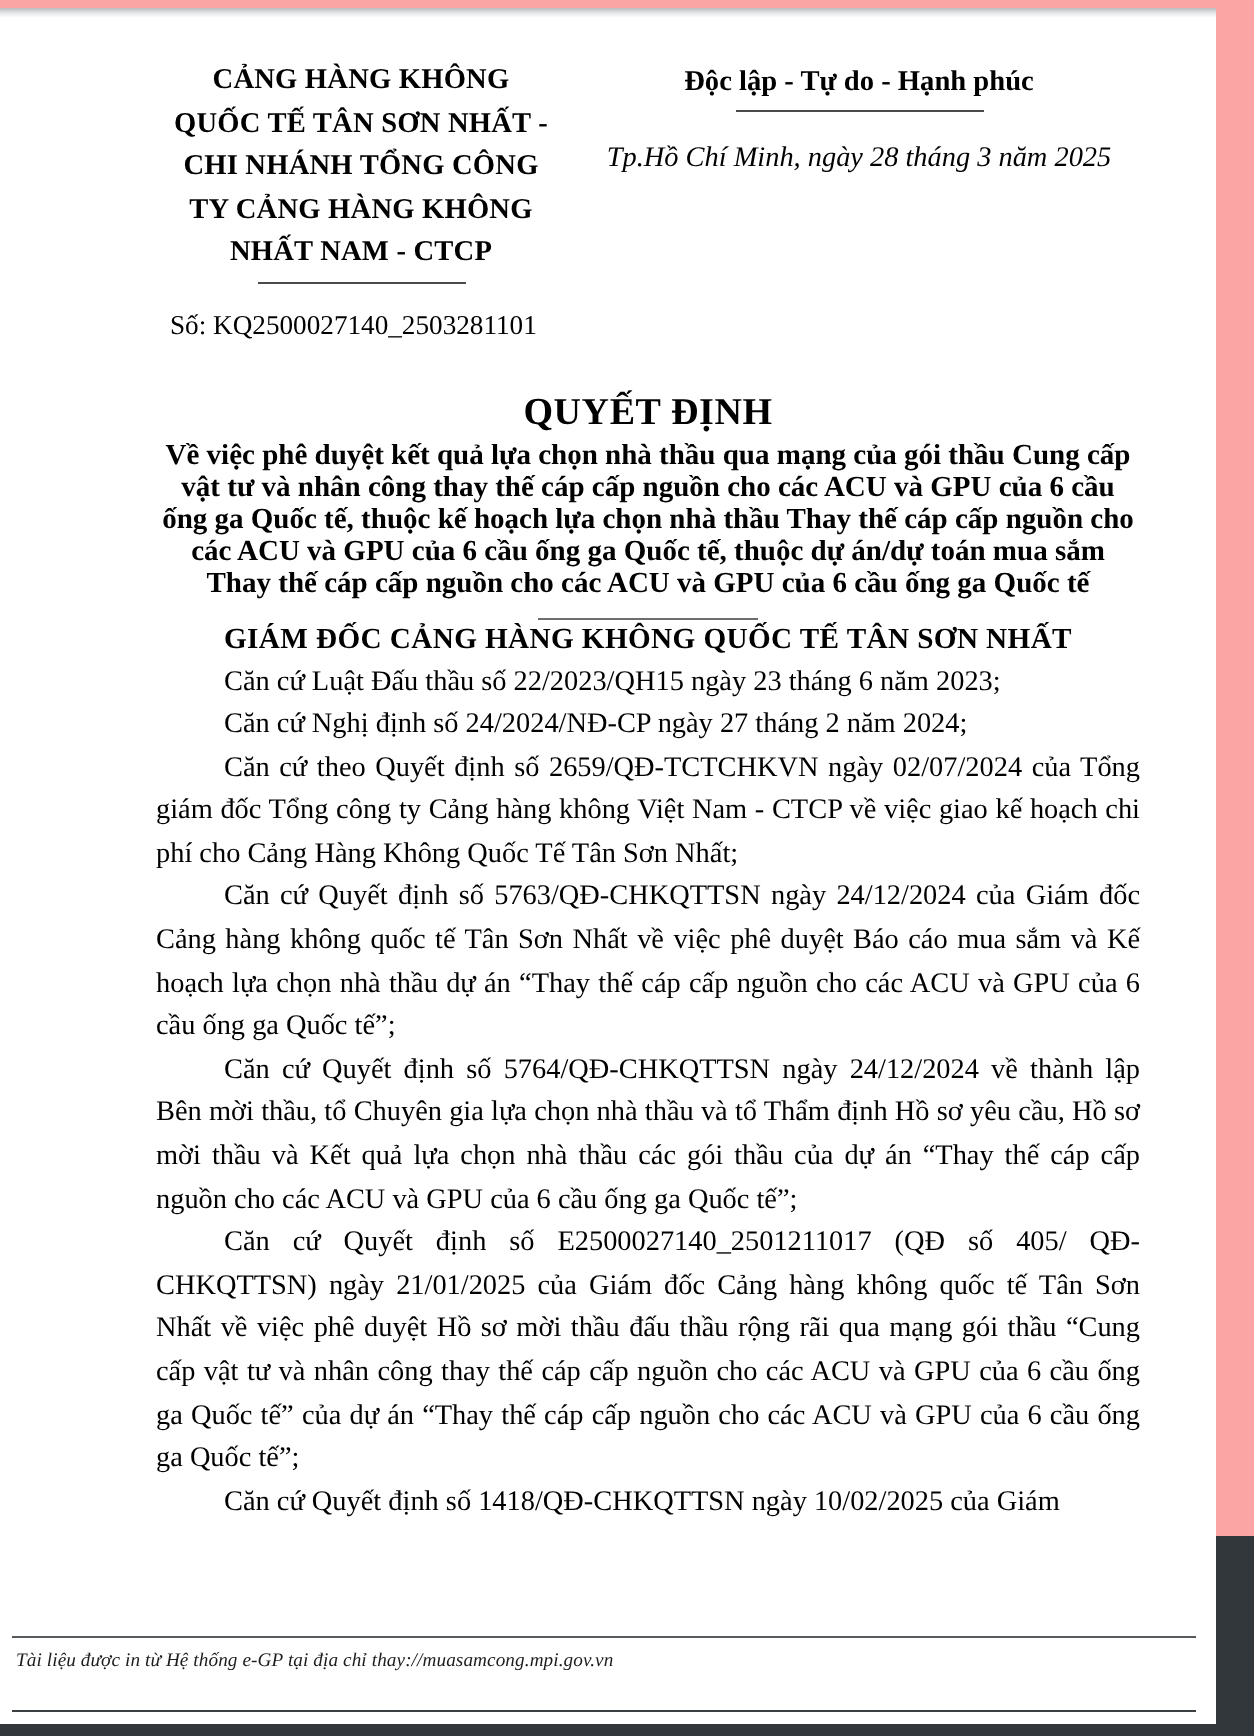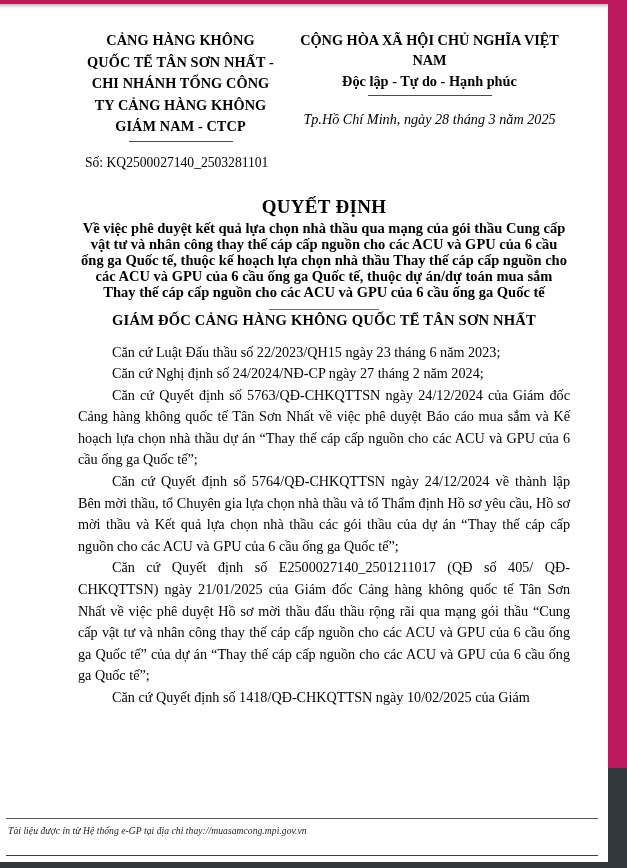--- a/index.html
+++ b/index.html
@@ -12,21 +12,21 @@
     background: #32373b;
     font-family: "Liberation Serif", "DejaVu Serif", serif;
     overflow: hidden;
   }
 
   
   .viewport {
     position: relative;
     width: 627px;
     height: 768px;
-    background: #be185d;
+    background: #fca5a5;
     box-sizing: border-box;
   }
   .page {
     position: absolute;
     left: 0;
     top: 4px;
     width: 608px;
     height: 858px;
     background: #ffffff;
     box-sizing: border-box;
@@ -147,21 +147,21 @@
     font-weight: bold;
     font-size: 14.6px;
     line-height: 20px;
     letter-spacing: 0.2px;
     color: #000;
     text-align: center;
   }
 
   
   .body-text {
-    margin-top: 12px;
+    margin-top: 1px;
   }
   .body-text p {
     margin: 0 0 0 0;
     padding: 0;
     font-size: 14.2px;
     line-height: 21.6px;
     color: #000;
     text-align: justify;
     text-indent: 34px;
     text-justify: inter-word;
@@ -205,46 +205,46 @@
 
     <div class="content">
 
       <div class="header">
 
         <div class="header-left">
           <div class="org-name">CẢNG HÀNG KHÔNG</div>
           <div class="org-name">QUỐC TẾ TÂN SƠN NHẤT -</div>
           <div class="org-name">CHI NHÁNH TỔNG CÔNG</div>
           <div class="org-name">TY CẢNG HÀNG KHÔNG</div>
-          <div class="org-name">GIÁM NAM - CTCP</div>
+          <div class="org-name">NHẤT NAM - CTCP</div>
           <div class="rule-short"></div>
         </div>
 
         <div class="header-right">
-          <div class="republic">CỘNG HÒA XÃ HỘI CHỦ NGHĨA VIỆT NAM</div>
           <div class="motto">Độc lập - Tự do - Hạnh phúc</div>
           <div class="rule-short wide"></div>
           <div class="place-date">Tp.Hồ Chí Minh, ngày 28 tháng 3 năm 2025</div>
         </div>
 
       </div>
 
       <div class="doc-number">Số: KQ2500027140_2503281101</div>
 
       <div class="title-block">
         <div class="title-main">QUYẾT ĐỊNH</div>
         <div class="title-sub">Về việc phê duyệt kết quả lựa chọn nhà thầu qua mạng của gói thầu Cung cấp vật tư và nhân công thay thế cáp cấp nguồn cho các ACU và GPU của 6 cầu ống ga Quốc tế, thuộc kế hoạch lựa chọn nhà thầu Thay thế cáp cấp nguồn cho các ACU và GPU của 6 cầu ống ga Quốc tế, thuộc dự án/dự toán mua sắm Thay thế cáp cấp nguồn cho các ACU và GPU của 6 cầu ống ga Quốc tế</div>
         <div class="rule-title"></div>
       </div>
 
       <div class="signer">GIÁM ĐỐC  CẢNG HÀNG KHÔNG QUỐC TẾ TÂN SƠN NHẤT</div>
 
       <div class="body-text">
         <p>Căn cứ Luật Đấu thầu số 22/2023/QH15 ngày 23 tháng 6 năm 2023;</p>
         <p>Căn cứ Nghị định số 24/2024/NĐ-CP ngày 27 tháng 2 năm 2024;</p>
+        <p>Căn cứ theo Quyết định số 2659/QĐ-TCTCHKVN ngày 02/07/2024 của Tổng giám đốc Tổng công ty Cảng hàng không Việt Nam - CTCP về việc giao kế hoạch chi phí cho Cảng Hàng Không Quốc Tế Tân Sơn Nhất;</p>
         <p>Căn cứ Quyết định số 5763/QĐ-CHKQTTSN ngày 24/12/2024 của Giám đốc Cảng hàng không quốc tế Tân Sơn Nhất về việc phê duyệt Báo cáo mua sắm và Kế hoạch lựa chọn nhà thầu dự án “Thay thế cáp cấp nguồn cho các ACU và GPU của 6 cầu ống ga Quốc tế”;</p>
         <p>Căn cứ Quyết định số 5764/QĐ-CHKQTTSN ngày 24/12/2024 về thành lập Bên mời thầu, tổ Chuyên gia lựa chọn nhà thầu và tổ Thẩm định Hồ sơ yêu cầu, Hồ sơ mời thầu và Kết quả lựa chọn nhà thầu các gói thầu của dự án “Thay thế cáp cấp nguồn cho các ACU và GPU của 6 cầu ống ga Quốc tế”;</p>
         <p>Căn cứ Quyết định số E2500027140_2501211017 (QĐ số 405/ QĐ-CHKQTTSN) ngày 21/01/2025 của Giám đốc Cảng hàng không quốc tế Tân Sơn Nhất về việc phê duyệt Hồ sơ mời thầu đấu thầu rộng rãi qua mạng gói thầu “Cung cấp vật tư và nhân công thay thế cáp cấp nguồn cho các ACU và GPU của 6 cầu ống ga Quốc tế” của dự án “Thay thế cáp cấp nguồn cho các ACU và GPU của 6 cầu ống ga Quốc tế”;</p>
         <p>Căn cứ Quyết định số 1418/QĐ-CHKQTTSN ngày 10/02/2025 của Giám</p>
       </div>
 
     </div>
 
     <div class="footer">
       <div class="footer-rule"></div>

